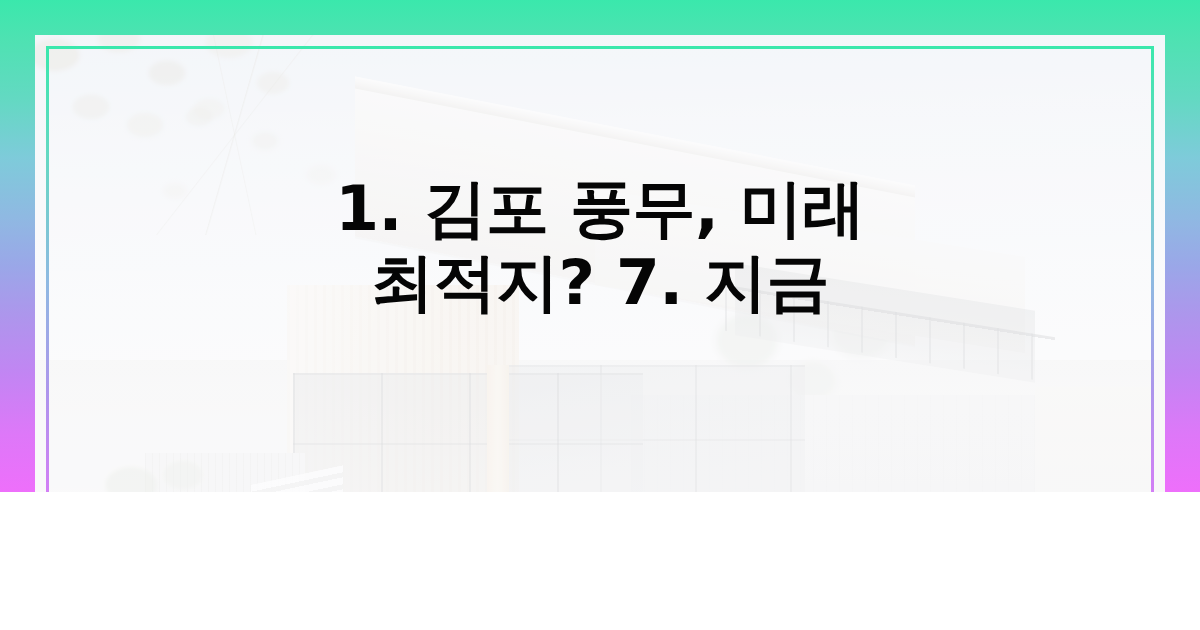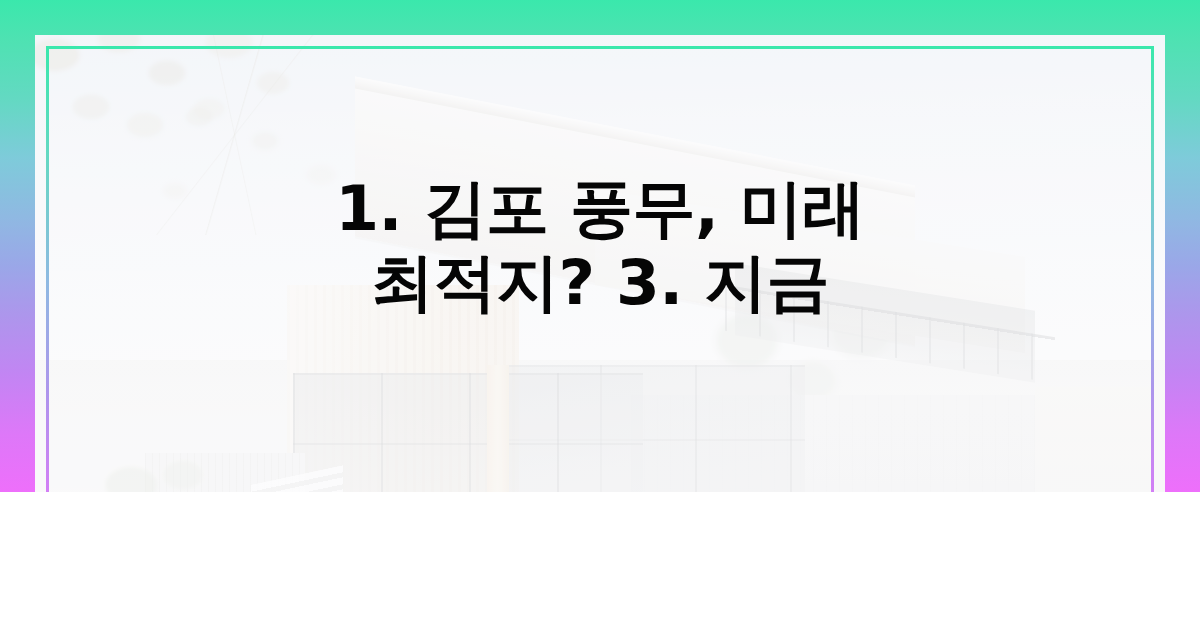--- a/index.html
+++ b/index.html
@@ -378,16 +378,16 @@
 
       <div class="wash"></div>
       <div class="wash2"></div>
     </div>
   </div>
 
   <div id="inner-outline"></div>
 
   <div id="headline">
     <span class="line">1. 김포 풍무, 미래</span>
-    <span class="line">최적지? 3. 지금</span>
+    <span class="line">최적지? 7. 지금</span>
   </div>
 
 </div>
 
 </body></html>

